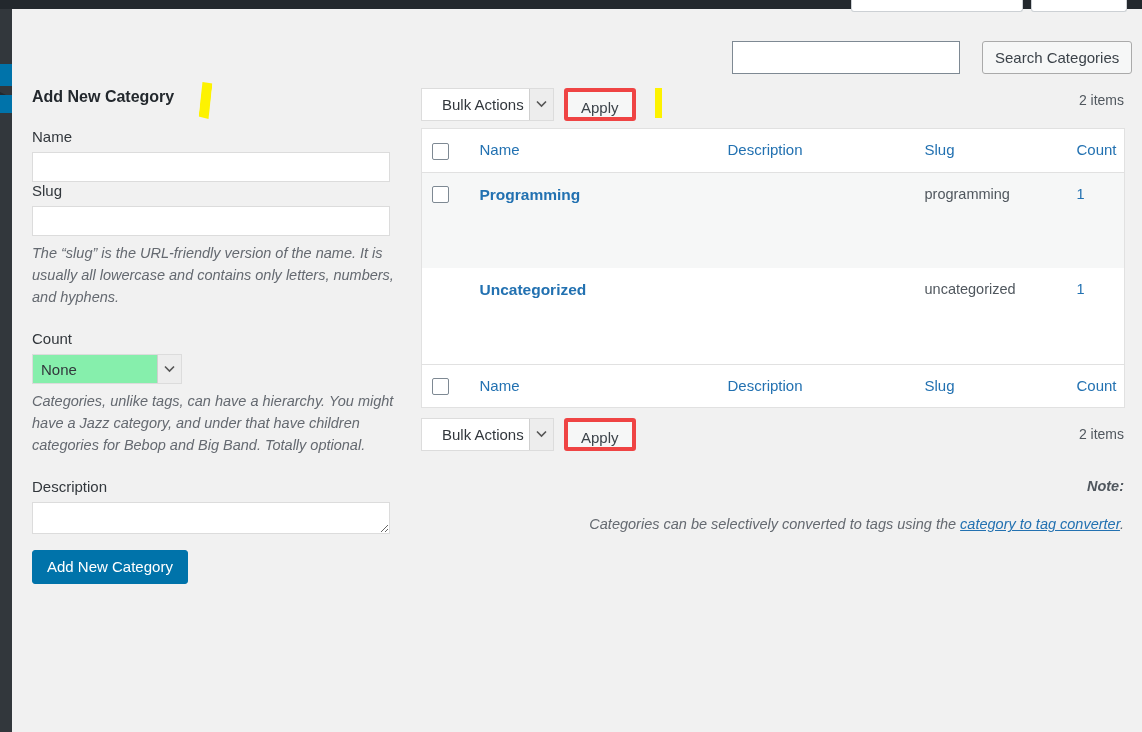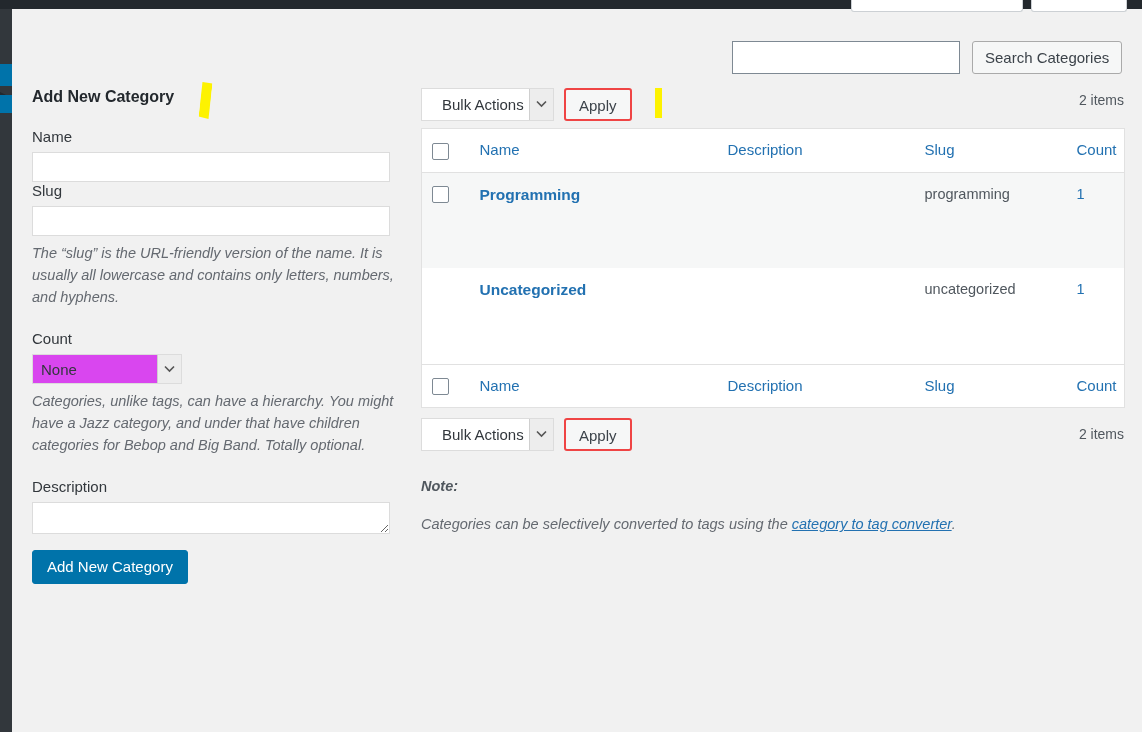--- a/index.html
+++ b/index.html
@@ -90,21 +90,21 @@
     line-height: 44px;
     letter-spacing: 0.1px;
   }
 
   
   .search-wrap {
     position: absolute;
     left: 732px; top: 41px;
     display: flex;
     align-items: flex-start;
-    gap: 12px;
+    gap: 22px;
   }
   .search-input {
     width: 228px; height: 33px;
     border: 1px solid #7e8993;
     background: #fff;
     border-radius: 0;
     padding: 0 8px;
     font-family: inherit;
     font-size: 14px;
     color: #32373c;
@@ -172,21 +172,21 @@
     font-size: 14.5px;
     color: #646970;
     line-height: 22px;
     margin: 6px 0 22px 0;
     width: 372px;
   }
   .select-box {
     position: relative;
     width: 150px; height: 30px;
     border: 1px solid #dcdcdc;
-    background: #d946ef;
+    background: #86efac;
     display: flex;
     align-items: center;
     font-size: 15px;
     color: #32373c;
     padding-left: 8px;
   }
   .select-arrow {
     position: absolute;
     right: 0; top: 0;
     width: 24px; height: 28px;
@@ -233,21 +233,21 @@
     padding-left: 20px;
     font-size: 15px;
     color: #32373c;
   }
   .bulk-select .select-arrow { height: 31px; }
   .apply-btn {
     margin-left: 10px;
     height: 33px;
     padding: 0 13px;
     background: #f6f7f7;
-    border: 2px solid #ef4444;
+    border: 4px solid #ef4444;
     border-radius: 3px;
     color: #3c434a;
     font-family: inherit;
     font-size: 15px;
     line-height: 31px;
     cursor: pointer;
   }
   .items-count {
     margin-left: auto;
     font-size: 14px;
@@ -323,21 +323,21 @@
     font-style: italic;
     color: #646970;
     font-size: 14.5px;
     line-height: 24px;
   }
   .note-block .note-label {
     font-weight: bold;
     color: #50575e;
     font-style: italic;
   }
-  .note-block p { margin: 0 0 14px 0; }
+  .note-block p { margin: 0 0 14px 0; text-align: right; }
   .note-block b { color: #3c434a; }
   .note-block a {
     color: #2271b1;
     text-decoration: underline;
   }
 
   
   .hl {
     position: absolute;
     background: #fdf200;

